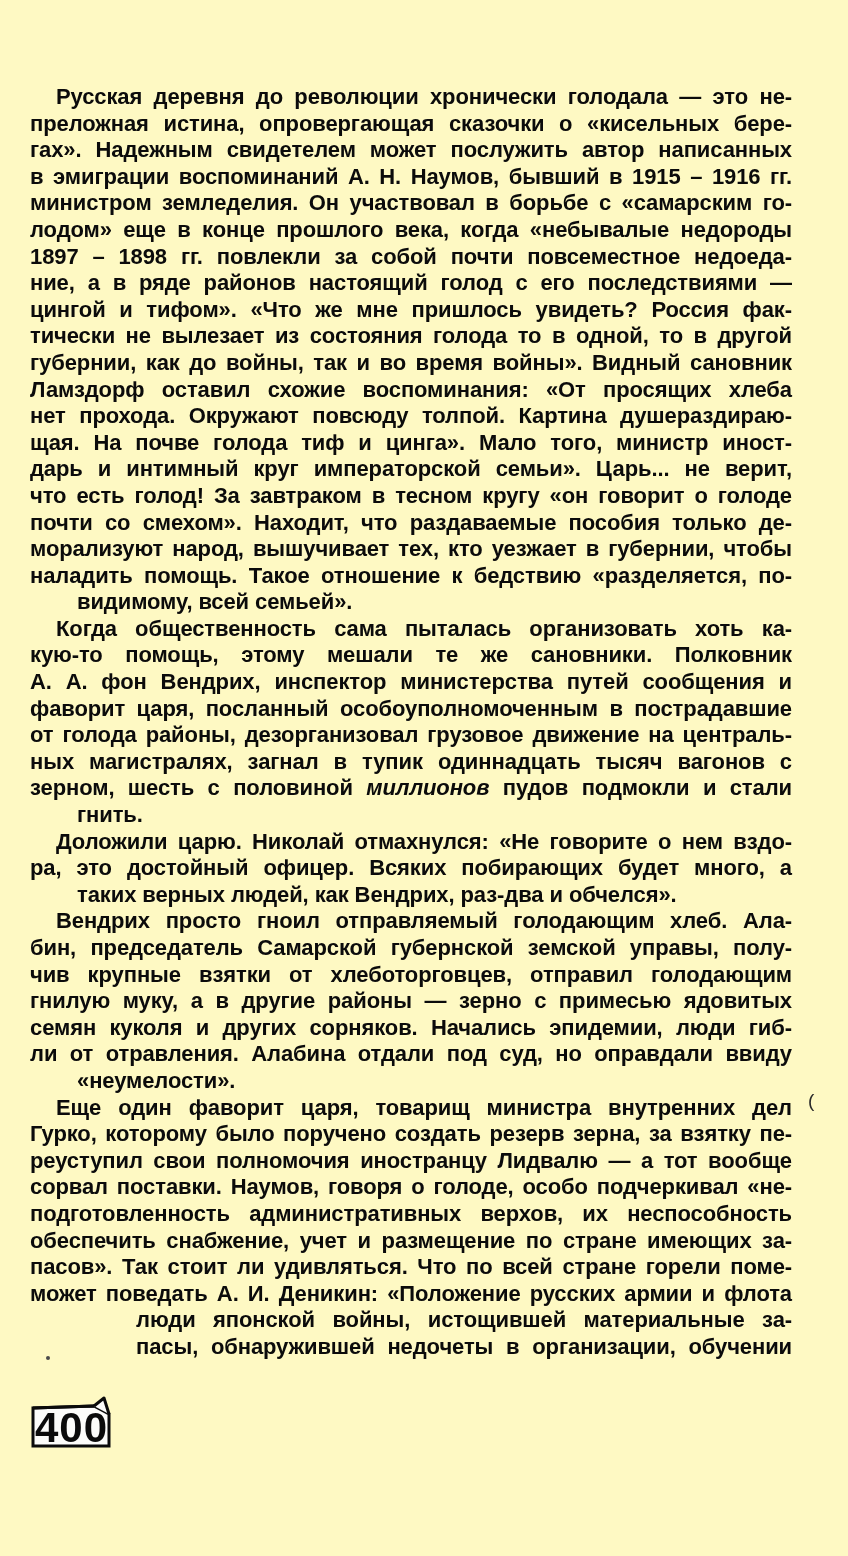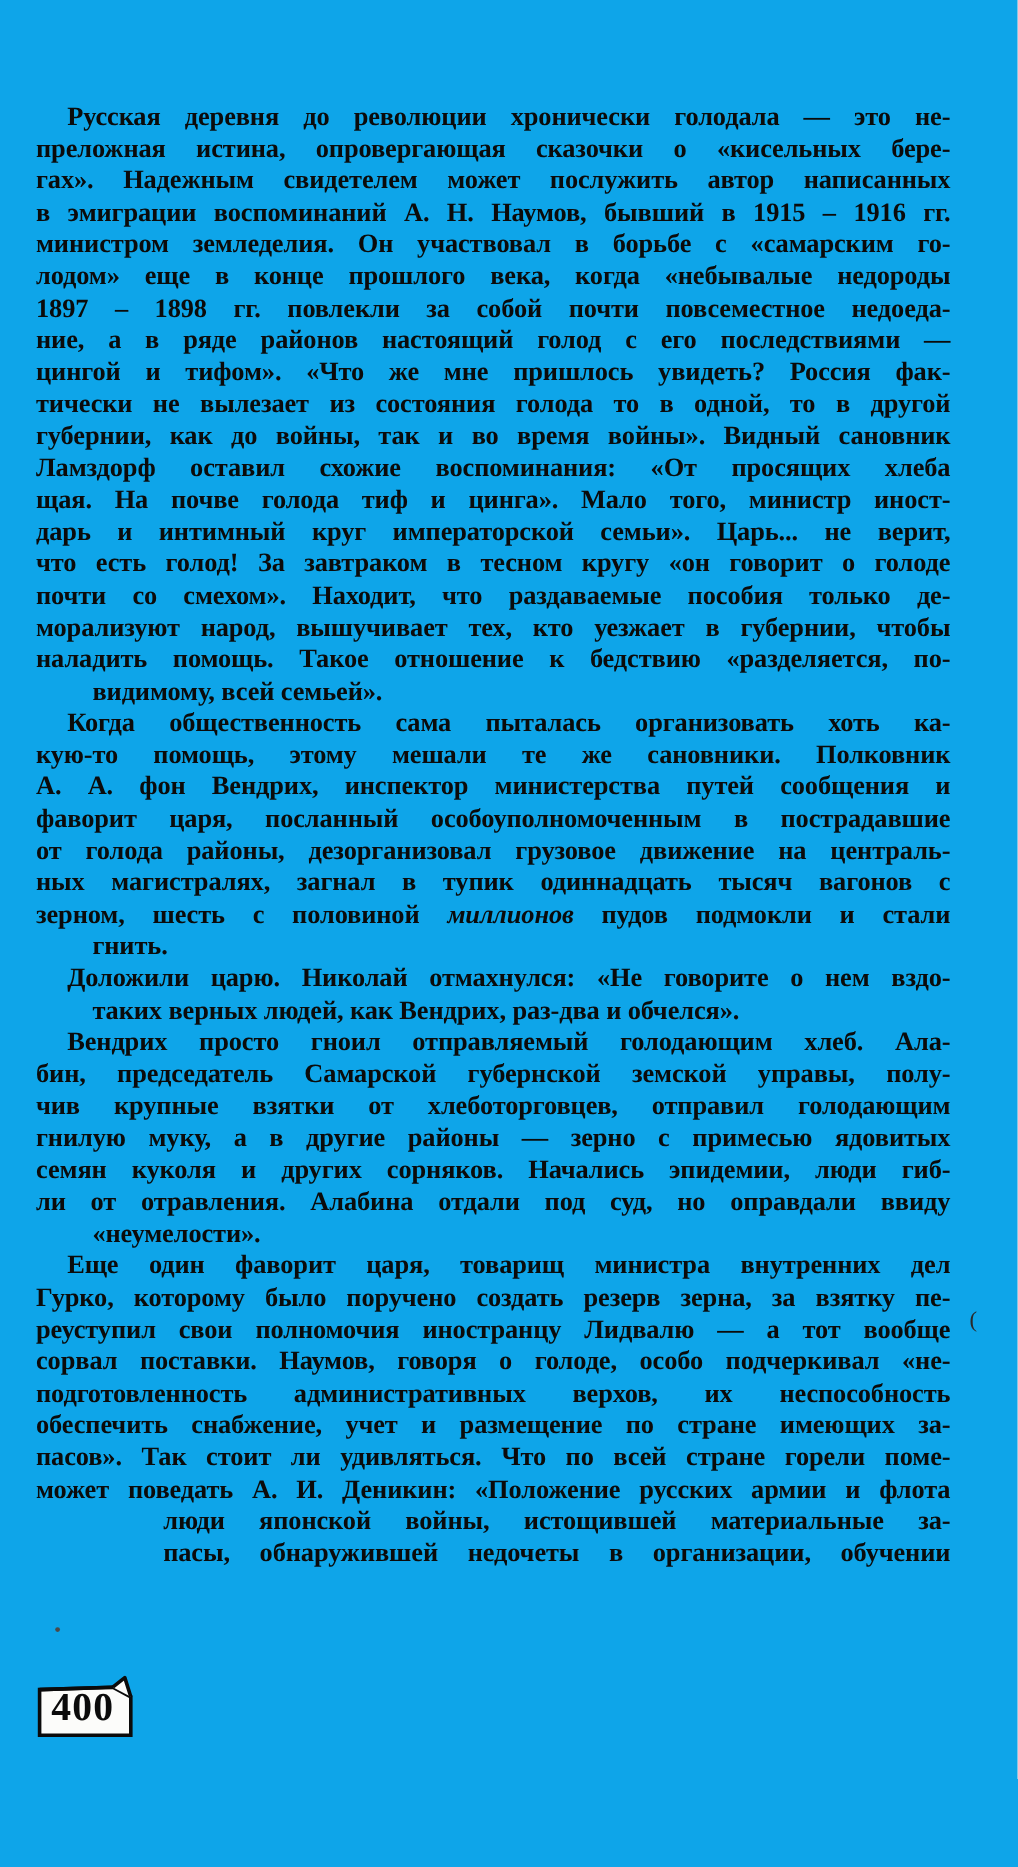--- a/index.html
+++ b/index.html
@@ -5,23 +5,23 @@
   html, body {
     margin: 0;
     padding: 0;
     background: #e8e8e6;
   }
   .sheet {
     position: relative;
     width: 848px;
     height: 1556px;
     margin: 0 auto;
-    background: #0ea5e9;
+    background: #fef9c3;
     overflow: hidden;
-    font-family: Liberation Serif, serif;
+    font-family: Liberation Sans, sans-serif;
     color: #0b0b0b;
   }
   .text-block {
     position: absolute;
     left: 30px;
     top: 84px;
     width: 762px;
     font-size: 22px;
     font-weight: 700;
     line-height: 26.6px;
@@ -42,22 +42,22 @@
     top: 1396px;
     width: 96px;
     height: 54px;
   }
   .badge svg { display: block; }
   .badge-number {
     position: absolute;
     left: 0;
     top: 11px;
     width: 78px;
-    text-align: center;
-    font-size: 33px;
+    text-align: right;
+    font-size: 42px;
     font-weight: 700;
     letter-spacing: 1px;
     line-height: 1;
   }
   .artifact-paren {
     position: absolute;
     left: 808px;
     top: 1090px;
     font-size: 19px;
     font-weight: 400;
@@ -85,40 +85,42 @@
         <div class="line"><span>гах». Надежным свидетелем может послужить автор написанных</span></div>
         <div class="line"><span>в эмиграции воспоминаний А. Н. Наумов, бывший в 1915 – 1916 гг.</span></div>
         <div class="line"><span>министром земледелия. Он участвовал в борьбе с «самарским го-</span></div>
         <div class="line"><span>лодом» еще в конце прошлого века, когда «небывалые недороды</span></div>
         <div class="line"><span>1897 – 1898 гг. повлекли за собой почти повсеместное недоеда-</span></div>
         <div class="line"><span>ние, а в ряде районов настоящий голод с его последствиями —</span></div>
         <div class="line"><span>цингой и тифом». «Что же мне пришлось увидеть? Россия фак-</span></div>
         <div class="line"><span>тически не вылезает из состояния голода то в одной, то в другой</span></div>
         <div class="line"><span>губернии, как до войны, так и во время войны». Видный сановник</span></div>
         <div class="line"><span>Ламздорф оставил схожие воспоминания: «От просящих хлеба</span></div>
+        <div class="line"><span>нет прохода. Окружают повсюду толпой. Картина душераздираю-</span></div>
         <div class="line"><span>щая. На почве голода тиф и цинга». Мало того, министр иност-</span></div>
         <div class="line"><span>дарь и интимный круг императорской семьи». Царь... не верит,</span></div>
         <div class="line"><span>что есть голод! За завтраком в тесном кругу «он говорит о голоде</span></div>
         <div class="line"><span>почти со смехом». Находит, что раздаваемые пособия только де-</span></div>
         <div class="line"><span>морализуют народ, вышучивает тех, кто уезжает в губернии, чтобы</span></div>
         <div class="line"><span>наладить помощь. Такое отношение к бедствию «разделяется, по-</span></div>
         <div class="line endp"><span>видимому, всей семьей».</span></div>
       </div>
       <div class="para">
         <div class="line first"><span>Когда общественность сама пыталась организовать хоть ка-</span></div>
         <div class="line"><span>кую-то помощь, этому мешали те же сановники. Полковник</span></div>
         <div class="line"><span>А. А. фон Вендрих, инспектор министерства путей сообщения и</span></div>
         <div class="line"><span>фаворит царя, посланный особоуполномоченным в пострадавшие</span></div>
         <div class="line"><span>от голода районы, дезорганизовал грузовое движение на централь-</span></div>
         <div class="line"><span>ных магистралях, загнал в тупик одиннадцать тысяч вагонов с</span></div>
         <div class="line"><span>зерном, шесть с половиной </span><span class="it">миллионов</span><span> пудов подмокли и стали</span></div>
         <div class="line endp"><span>гнить.</span></div>
       </div>
       <div class="para">
         <div class="line first"><span>Доложили царю. Николай отмахнулся: «Не говорите о нем вздо-</span></div>
+        <div class="line"><span>ра, это достойный офицер. Всяких побирающих будет много, а</span></div>
         <div class="line endp"><span>таких верных людей, как Вендрих, раз-два и обчелся».</span></div>
       </div>
       <div class="para">
         <div class="line first"><span>Вендрих просто гноил отправляемый голодающим хлеб. Ала-</span></div>
         <div class="line"><span>бин, председатель Самарской губернской земской управы, полу-</span></div>
         <div class="line"><span>чив крупные взятки от хлеботорговцев, отправил голодающим</span></div>
         <div class="line"><span>гнилую муку, а в другие районы — зерно с примесью ядовитых</span></div>
         <div class="line"><span>семян куколя и других сорняков. Начались эпидемии, люди гиб-</span></div>
         <div class="line"><span>ли от отравления. Алабина отдали под суд, но оправдали ввиду</span></div>
         <div class="line endp"><span>«неумелости».</span></div>

